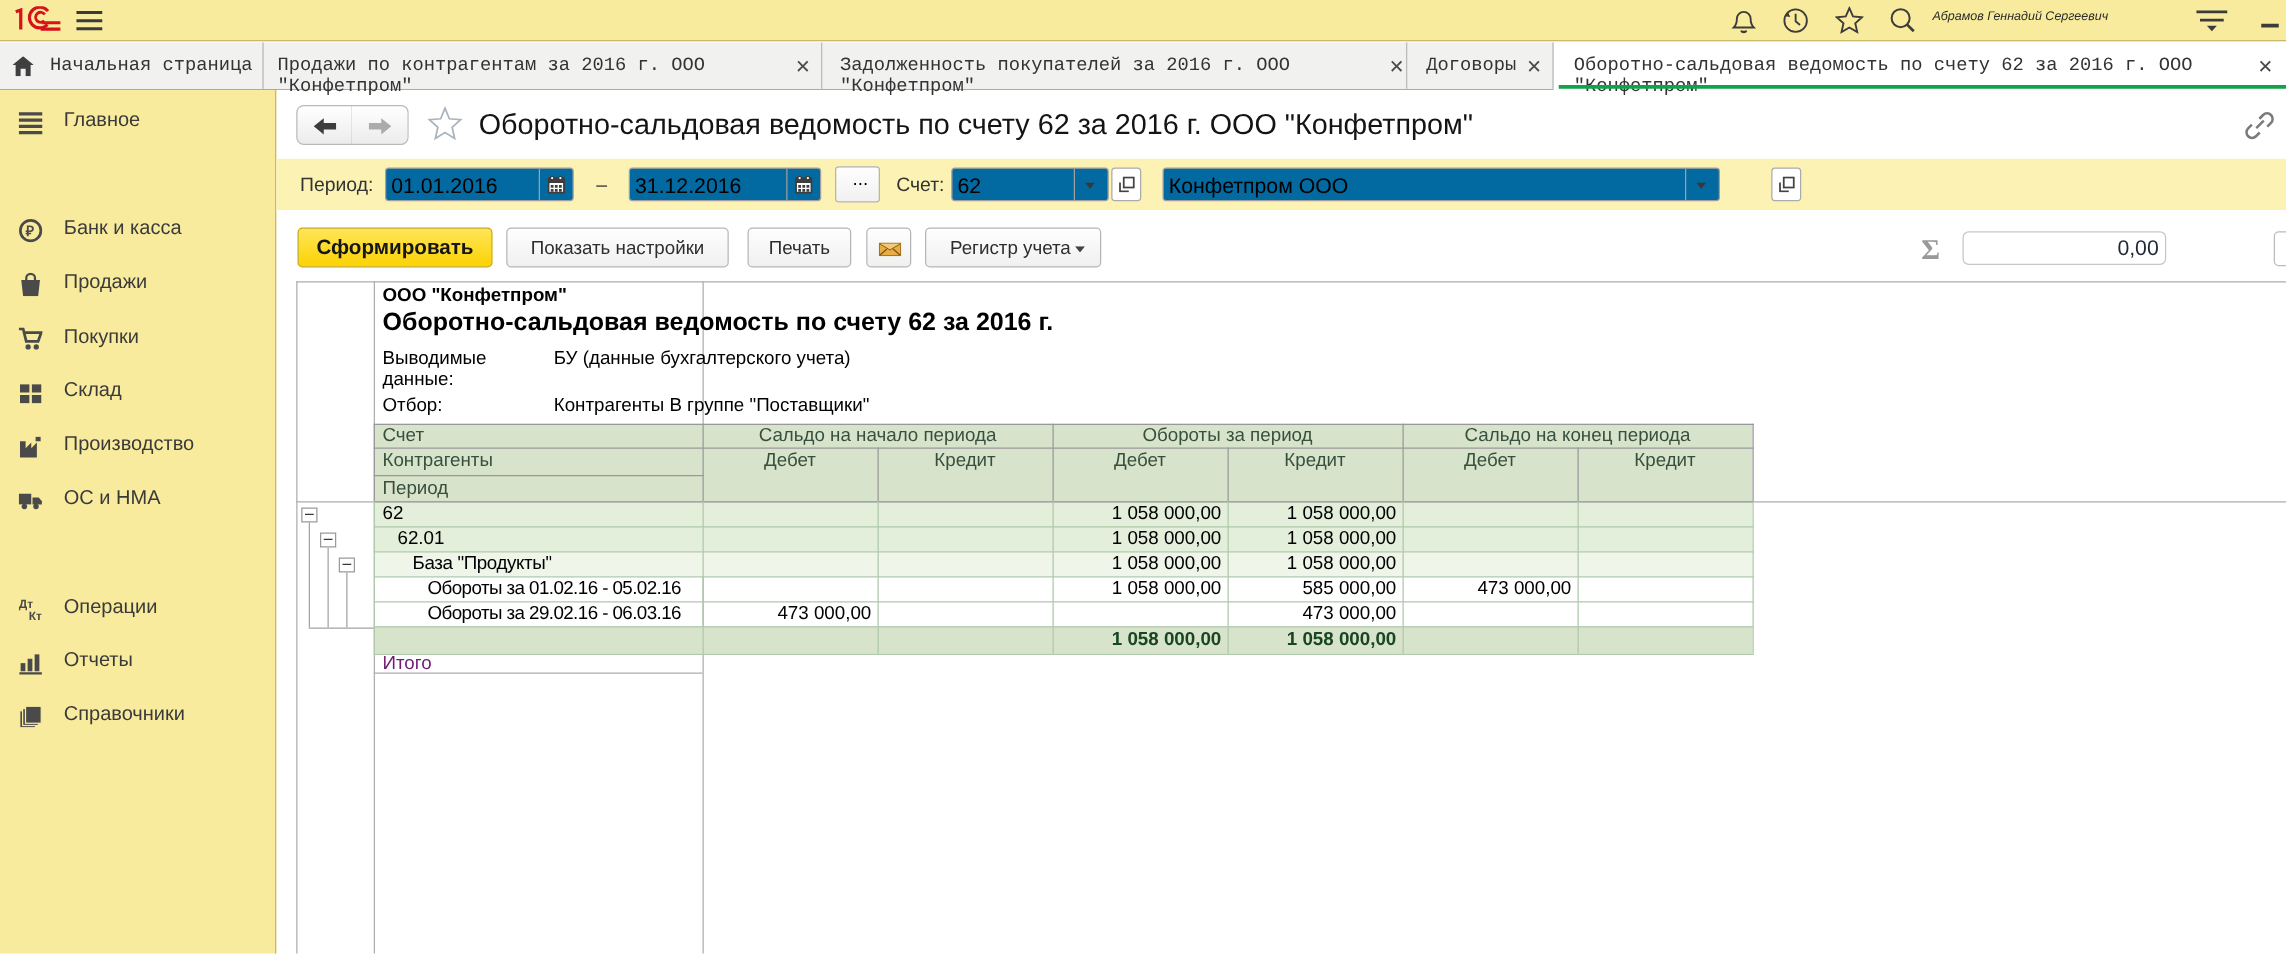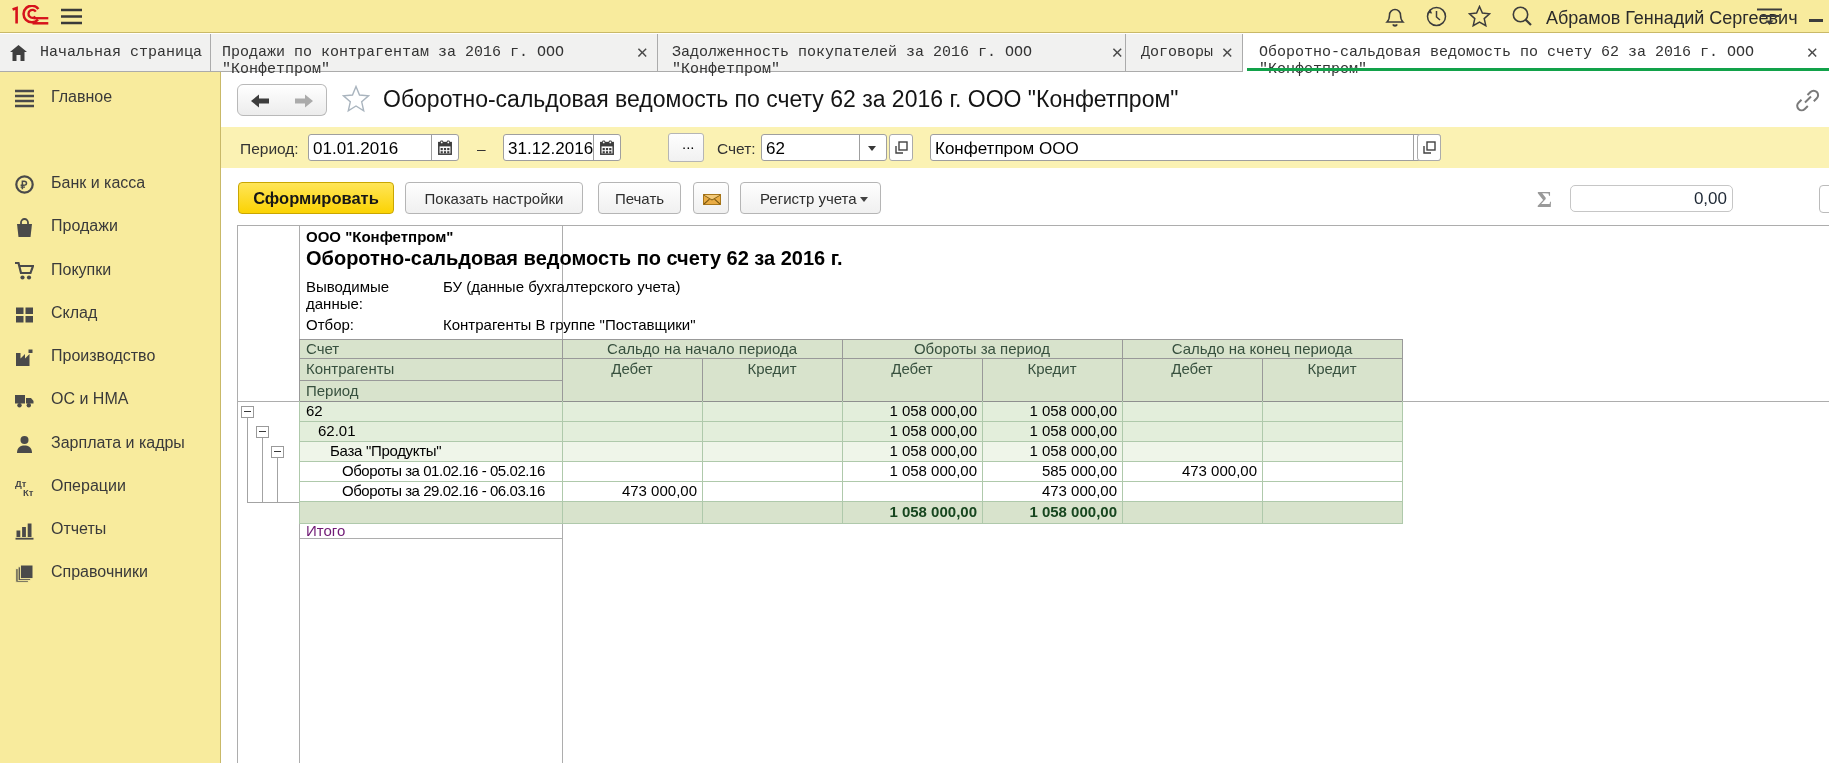--- a/index.html
+++ b/index.html
@@ -5,21 +5,21 @@
   * { margin:0; padding:0; box-sizing:border-box; }
   html,body { width:1829px; height:763px; overflow:hidden; background:#fff;
     font-family:"Liberation Sans", sans-serif; }
   #page { position:relative; width:1829px; height:763px; }
   .abs { position:absolute; }
 
   
   #topbar { left:0; top:0; width:1829px; height:33px; background:#F8EB9D;
     border-bottom:1px solid #C9B968; }
   #tbTitle { left:105px; top:8px; font-size:14px; letter-spacing:-0.3px; color:#1e1e1e; }
-  #userName { left:1546px; top:8px; font-size:18px; color:#2b2b2b; }
+  #userName { left:1546px; top:8px; font-size:10px; color:#2b2b2b;font-style:italic; }
 
   
   #tabbar { left:0; top:34px; width:1829px; height:38px; background:#fff; }
   .tab { position:absolute; top:34px; height:37px; background:#F1F1F0;
     border-right:1px solid #ABABAB; font-size:15px; color:#333; }
   .tab .lbl { position:absolute; top:10px;font-family:Liberation Mono, monospace; }
   .tab .x { position:absolute; top:10px; font-size:15px; color:#4a4a4a; }
   #tabActive { background:#fff; border-right:none; }
   #tabGreen { left:1247px; top:68px; width:582px; height:3px; background:#12A24A; }
 
@@ -33,21 +33,21 @@
   
   .navbtn { position:absolute; top:84px; height:32px; background:linear-gradient(#ffffff,#ececec);
     border:1px solid #b9b9b9; }
   #btnBack { left:237px; width:45px; border-radius:6px 0 0 6px; }
   #btnFwd { left:281px; width:46px; border-radius:0 6px 6px 0; border-left:none; }
   #pageTitle { left:383px; top:86px; font-size:23px; color:#141414; }
 
   
   #filter { left:221px; top:127px; width:1608px; height:41px; background:#FBF2B3; }
   .flabel { position:absolute; font-size:15.5px; color:#333; top:13px; }
-  .finput { position:absolute; top:7px; height:27px; background:#ffffff;
+  .finput { position:absolute; top:7px; height:27px; background:#0369a1;
     border:1px solid #9f9f9f; border-radius:3px; font-size:17px; color:#000; }
   .finput .tx { position:absolute; left:4px; top:4px; }
 
   
   .cbtn { position:absolute; top:182px; height:32px; background:linear-gradient(#fefefe,#f0f0f0);
     border:1px solid #b5b5b5; border-radius:4px; font-size:15px; color:#2e2e2e; text-align:center; }
   .cbtn .t { position:absolute; width:100%; top:7px; }
   #btnForm { left:238px; width:156px; background:linear-gradient(#ffe558,#fbd303);
     border:1px solid #c9a602; }
   #btnForm .t { font-weight:bold; color:#161616; font-size:16.5px; top:6px; }
@@ -186,27 +186,20 @@
     <span class="txt">Производство</span>
   </div>
   <div class="sbItem" style="top:379px">
     <svg width="19" height="19" viewBox="0 0 19 19">
         <rect x="0" y="4" width="10" height="8.5" fill="#4a4a4a"></rect>
         <path d="M11,7 H16 L18.5,10 V12.5 H11 Z" fill="#4a4a4a"></path>
         <circle cx="4.5" cy="14.2" r="2.2" fill="#4a4a4a"></circle>
         <circle cx="13.8" cy="14.2" r="2.2" fill="#4a4a4a"></circle>
       </svg>
     <span class="txt">ОС и НМА</span>
-  </div>
-  <div class="sbItem" style="top:423px">
-    <svg width="19" height="19" viewBox="0 0 19 19">
-        <circle cx="9.5" cy="5" r="4" fill="#4a4a4a"></circle>
-        <path d="M2,18 C2,12 6,10.5 9.5,10.5 C13,10.5 17,12 17,18 Z" fill="#4a4a4a"></path>
-      </svg>
-    <span class="txt">Зарплата и кадры</span>
   </div>
   <div class="sbItem" style="top:466px">
     <svg width="21" height="19" viewBox="0 0 21 19">
         <text x="0" y="8.5" font-size="9.5" font-weight="bold" fill="#4a4a4a" font-family="Liberation Sans">Дт</text>
         <text x="8" y="18" font-size="9.5" font-weight="bold" fill="#4a4a4a" font-family="Liberation Sans">Кт</text>
       </svg>
     <span class="txt">Операции</span>
   </div>
   <div class="sbItem" style="top:509px">
     <svg width="19" height="19" viewBox="0 0 19 19">
@@ -268,21 +261,21 @@
             <rect x="2.6" y="8" width="2.2" height="2.2"></rect>
             <rect x="5.9" y="8" width="2.2" height="2.2"></rect>
             <rect x="9.2" y="8" width="2.2" height="2.2"></rect>
             <rect x="2.6" y="11.2" width="2.2" height="2.2"></rect>
             <rect x="5.9" y="11.2" width="2.2" height="2.2"></rect>
             <rect x="9.2" y="11.2" width="2.2" height="2.2"></rect>
           </g>
         </svg>
     </div>
     <span class="flabel" style="left:256px">–</span>
-    <div class="finput" style="left:282px;width:118px">
+    <div class="finput" style="left:282px;width:154px">
         <span class="tx">31.12.2016</span>
       <div style="position:absolute;right:26px;top:0;width:1px;height:25px;background:#9f9f9f"></div>
         <svg style="position:absolute;right:6px;top:5px" width="14" height="15" viewBox="0 0 14 15">
           <rect x="2.2" y="0.5" width="3" height="3.5" rx="1" fill="#3d3d3d"></rect>
           <rect x="8.8" y="0.5" width="3" height="3.5" rx="1" fill="#3d3d3d"></rect>
           <rect x="0.8" y="2.6" width="12.4" height="11.6" fill="#fff" stroke="#3d3d3d" stroke-width="1.5"></rect>
           <rect x="0.8" y="2.6" width="12.4" height="3.8" fill="#3d3d3d"></rect>
           <circle cx="3.7" cy="2.4" r="0.9" fill="#fff"></circle>
           <circle cx="10.3" cy="2.4" r="0.9" fill="#fff"></circle>
           <g fill="#3d3d3d">
@@ -305,21 +298,21 @@
       <svg style="position:absolute;right:10px;top:11px" width="8" height="5" viewBox="0 0 8 5">
           <path d="M0,0 H8 L4,5 Z" fill="#383838"></path>
         </svg>
     </div>
     <div class="finput" style="left:668px;width:24px;background:#fff;border-color:#ababab">
       <svg style="position:absolute;left:5px;top:6px" width="13" height="13" viewBox="0 0 13 13">
           <rect x="4" y="1" width="8" height="8" fill="none" stroke="#424242" stroke-width="1.4"></rect>
           <path d="M1,5 V12 H8" fill="none" stroke="#424242" stroke-width="1.4"></path>
         </svg>
     </div>
-    <div class="finput" style="left:709px;width:511px">
+    <div class="finput" style="left:709px;width:446px">
         <span class="tx">Конфетпром ООО</span>
       <div style="position:absolute;right:26px;top:0;width:1px;height:25px;background:#9f9f9f"></div>
       <svg style="position:absolute;right:10px;top:11px" width="8" height="5" viewBox="0 0 8 5">
           <path d="M0,0 H8 L4,5 Z" fill="#383838"></path>
         </svg>
     </div>
     <div class="finput" style="left:1196px;width:24px;background:#fff;border-color:#ababab">
       <svg style="position:absolute;left:5px;top:6px" width="13" height="13" viewBox="0 0 13 13">
           <rect x="4" y="1" width="8" height="8" fill="none" stroke="#424242" stroke-width="1.4"></rect>
           <path d="M1,5 V12 H8" fill="none" stroke="#424242" stroke-width="1.4"></path>

